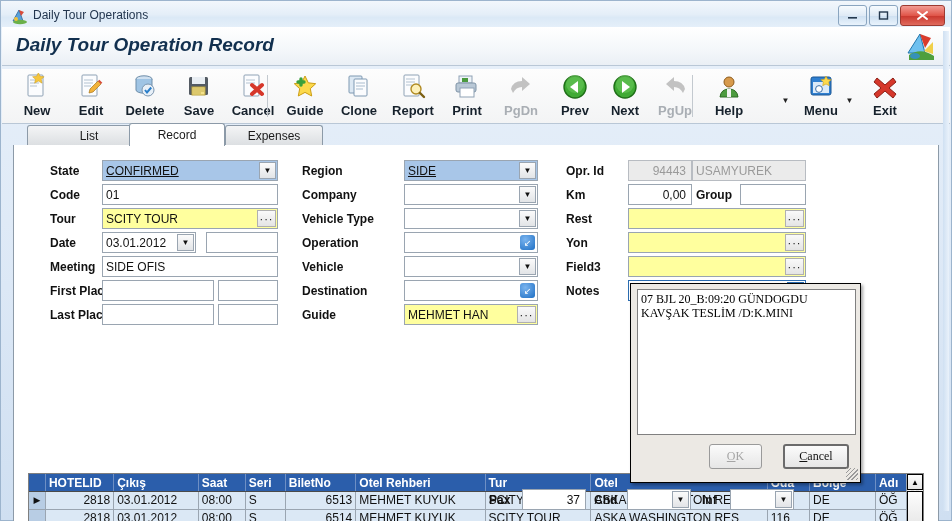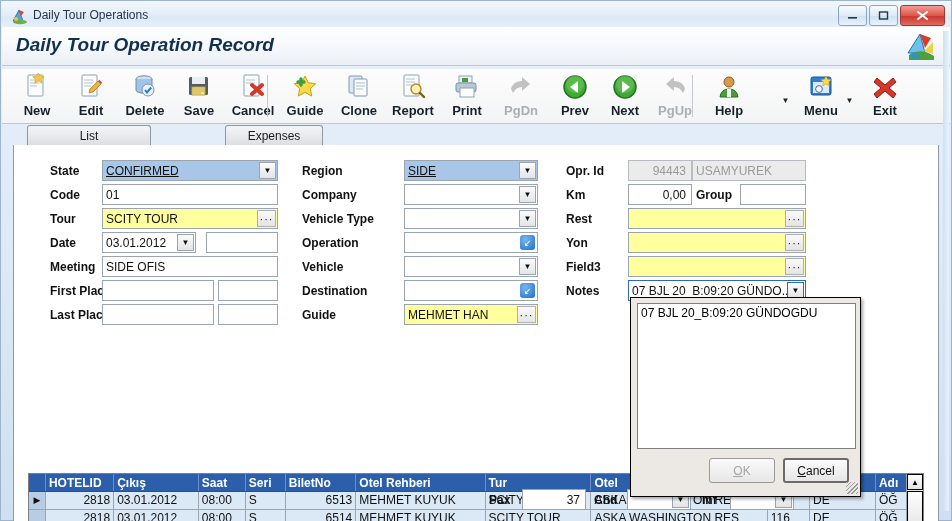--- a/index.html
+++ b/index.html
@@ -156,24 +156,25 @@
     border:1px solid #000;box-sizing:border-box;
     display:flex;align-items:center;justify-content:center;font-size:8px;color:#000;
   }
   .sbthumb{
     position:absolute;top:17px;left:0;width:16px;height:38px;
     background:linear-gradient(180deg,#fdfdfd,#e6e6e6);
     border:1px solid #000;box-sizing:border-box;
   }
   
   .modal{
-    position:absolute;left:629px;top:296px;width:231px;height:200px;
+    position:absolute;left:629px;top:282px;width:231px;height:200px;
     background:#ece9e4;border:1px solid #000;box-sizing:border-box;
     box-shadow:2px 2px 3px rgba(0,0,0,.35);
     z-index:60;
+    font-family:Liberation Serif, serif;
   }
   .modal .memo{
     position:absolute;left:6px;top:5px;width:219px;height:146px;
     background:#fff;border:1px solid #808080;box-sizing:border-box;
     padding:2px 3px;font-size:12px;color:#000;line-height:14px;
     overflow:hidden;
   }
   .mbtn{
     position:absolute;height:25px;box-sizing:border-box;
     border:1px solid #9a9a9a;border-radius:3px;
@@ -408,20 +409,23 @@
             <path d="M6 5 L14 12 L22 5 L25 9 L18 15 L25 21 L22 25 L14 18 L6 25 L3 21 L10 15 L3 9 Z" fill="#d6372a" stroke="#8c1e14" stroke-width="1"></path>
           </svg>
       </span>
       <span class="lb">Exit</span>
     </div>
   </div>
 
   <div class="tabstrip">
     <div class="tab" style="left:14px;width:124px">
       <span>List</span>
+    </div>
+    <div class="tab active" style="left:116px;width:96px">
+      <span>Record</span>
     </div>
     <div class="tab" style="left:212px;width:98px">
       <span>Expenses</span>
     </div>
   </div>
 
   <div class="panel">
 
     <div class="lbl" style="left:36px;top:19px">State</div>
     <div class="fld sel" style="left:88px;top:15px;width:176px">
@@ -637,22 +641,23 @@
     <div class="lbl" style="left:688px;top:348px">Inf</div>
     <div class="fld" style="left:716px;top:344px;width:64px">
       <span></span>
       <span class="drop">▼</span>
     </div>
   </div>
 
   <div class="modal">
     <div class="memo">
       <div>07 BJL 20_B:09:20 GÜNDOGDU</div>
-    </div>
-    <div class="mbtn dis" style="left:78px;top:160px;width:66px">
+      <div>KAVŞAK TESLİM /D:K.MINI</div>
+    </div>
+    <div class="mbtn dis" style="left:78px;top:160px;width:53px">
       <span><u>O</u>K</span>
     </div>
     <div class="mbtn def" style="left:152px;top:160px;width:66px">
       <span><u>C</u>ancel</span>
     </div>
     <div class="resz"></div>
   </div>
 
   <div class="outer-sb"></div>
 

